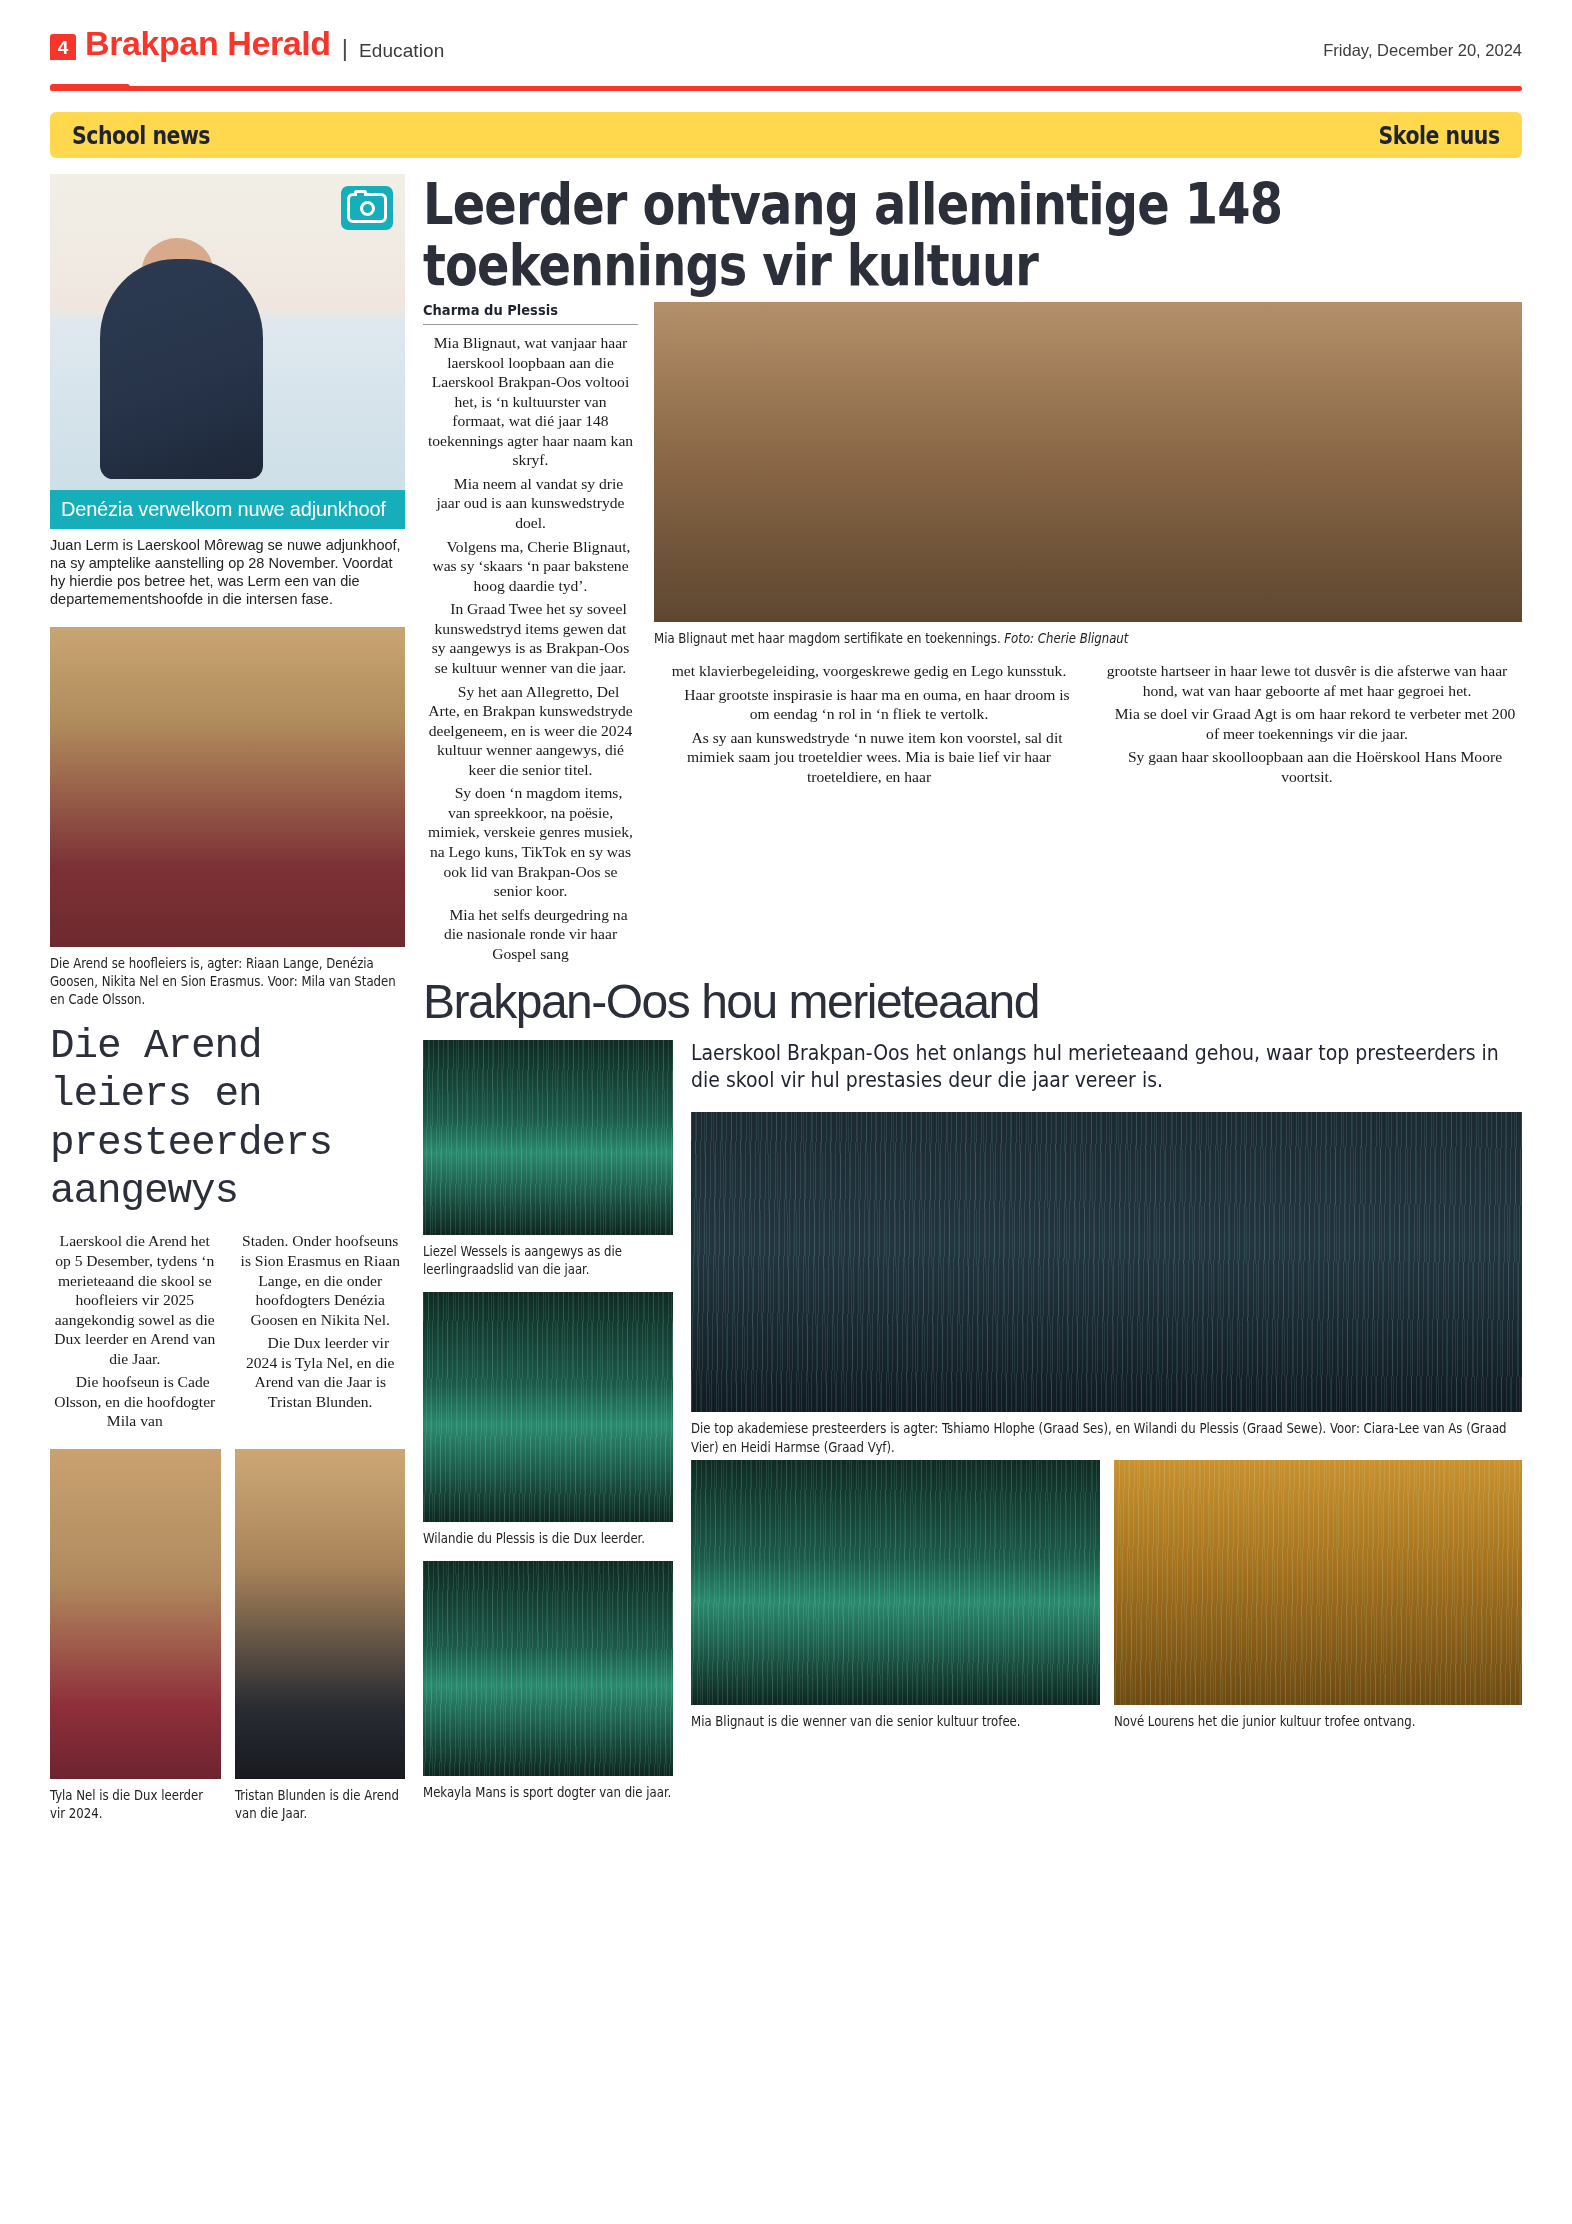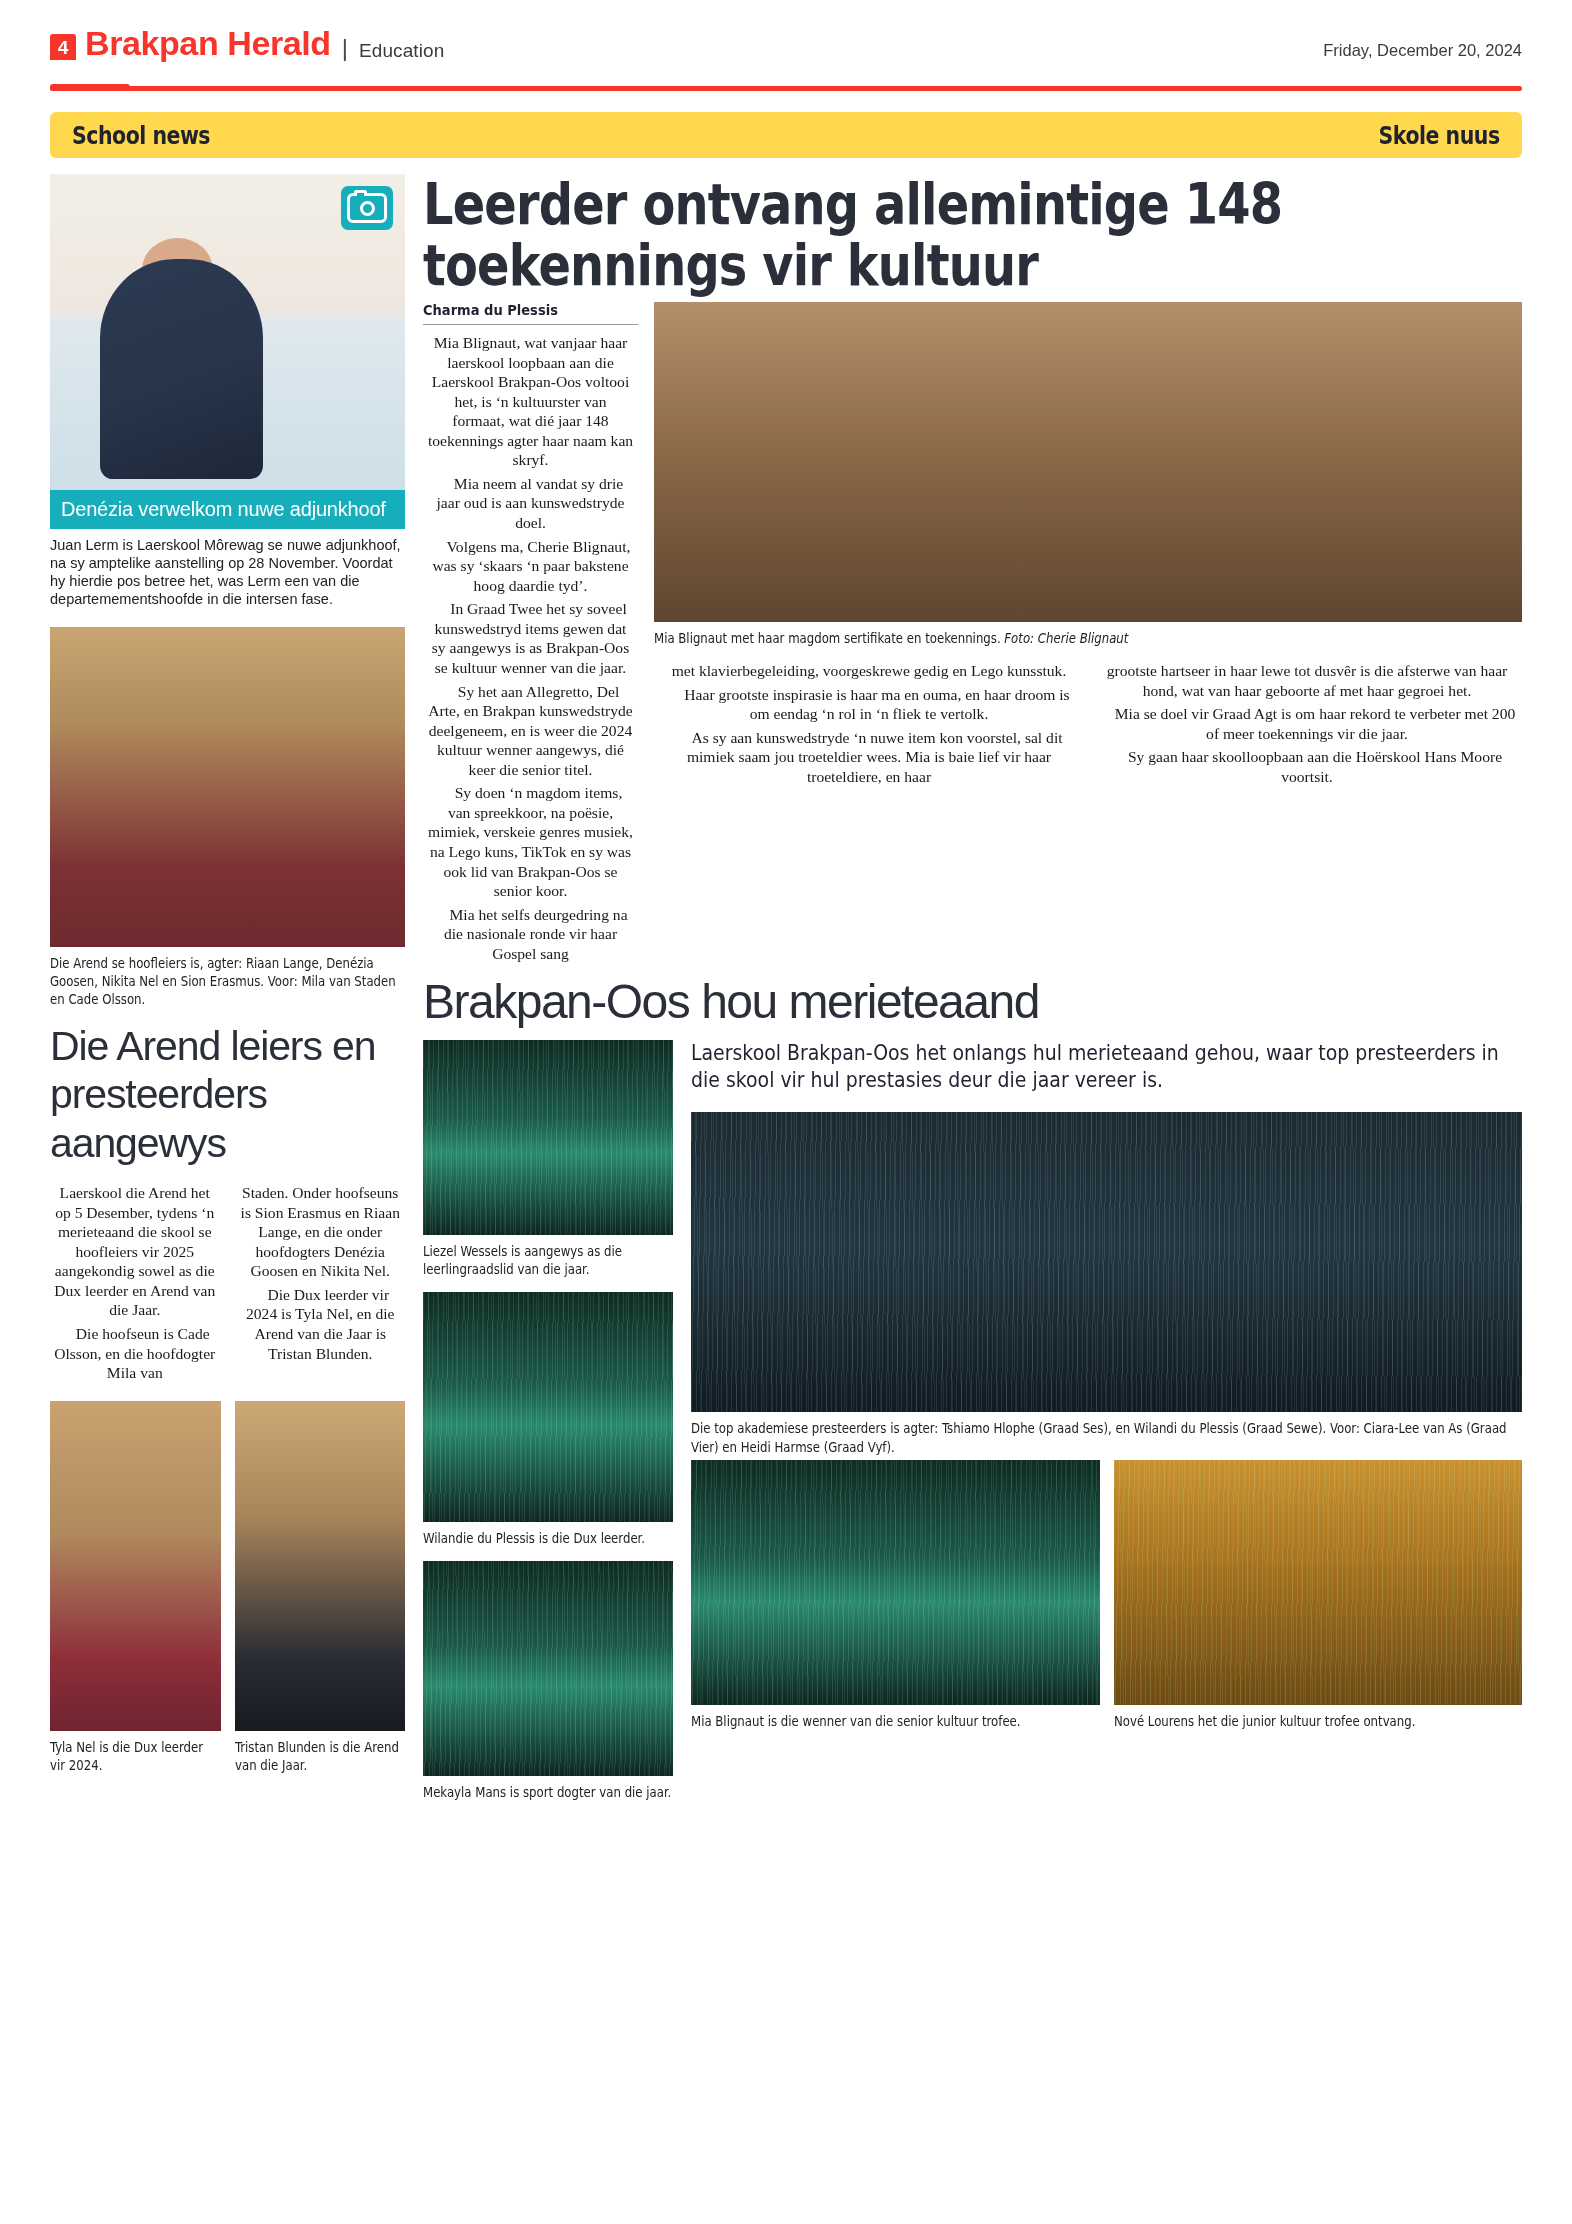--- a/index.html
+++ b/index.html
@@ -103,21 +103,21 @@
     font-family:Liberation Sans, sans-serif;
     font-weight:normal; font-size:48px; line-height:1.05; color:#2b2f3a;
     margin:10px 0 12px 0; letter-spacing:-1.5px;
   }
   .lede {
     font-family:"DejaVu Sans", sans-serif; font-size:21px; line-height:1.3; color:#1f2330;
     transform:scaleX(0.9); transform-origin:left top; width:111%;
   }
 
   h3.hl3 {
-    font-family:Liberation Sans, sans-serif;
+    font-family:Liberation Mono, monospace;
     font-weight:normal; font-size:41px; line-height:1.18; color:#2b2f3a;
     margin:14px 0 12px 0; letter-spacing:-1.1px;
   }
 
   .twocols-serif { display:flex; gap:16px; }
   .twocols-serif > div { flex:1; }
 
   
   .ph-classroom{background:
      linear-gradient(180deg,#f2efe6 0%,#efe7df 38%,#dfe8ee 42%,#c9dde6 100%);}

